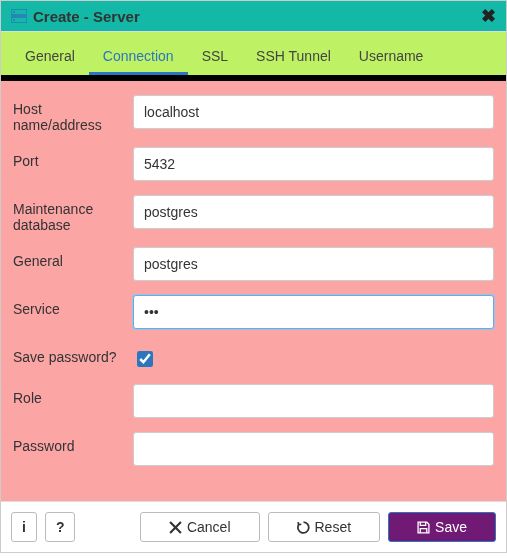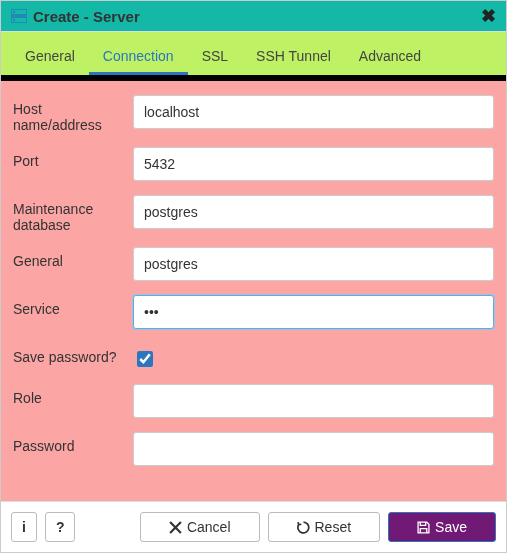--- a/index.html
+++ b/index.html
@@ -56,21 +56,21 @@
       <span>Create - Server</span>
     </div>
     <span class="close-btn">✖</span>
   </div>
 
   <div class="tabs">
     <div class="tab">General</div>
     <div class="tab active">Connection</div>
     <div class="tab">SSL</div>
     <div class="tab">SSH Tunnel</div>
-    <div class="tab">Advanced</div>
+    <div class="tab">Username</div>
   </div>
 
   <div class="form-area">
 
     <div class="row">
       <div class="lbl">Host name/address</div>
       <div class="ctrl"><input class="inp" type="text" value="localhost" style=""></div>
     </div>
 
     <div class="row">

